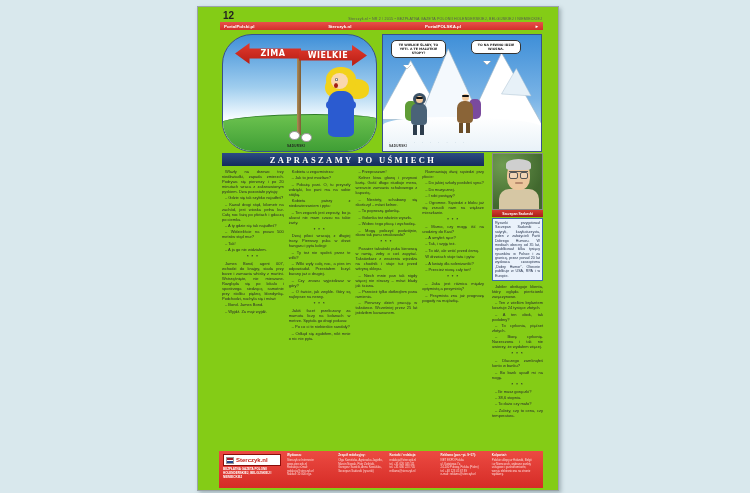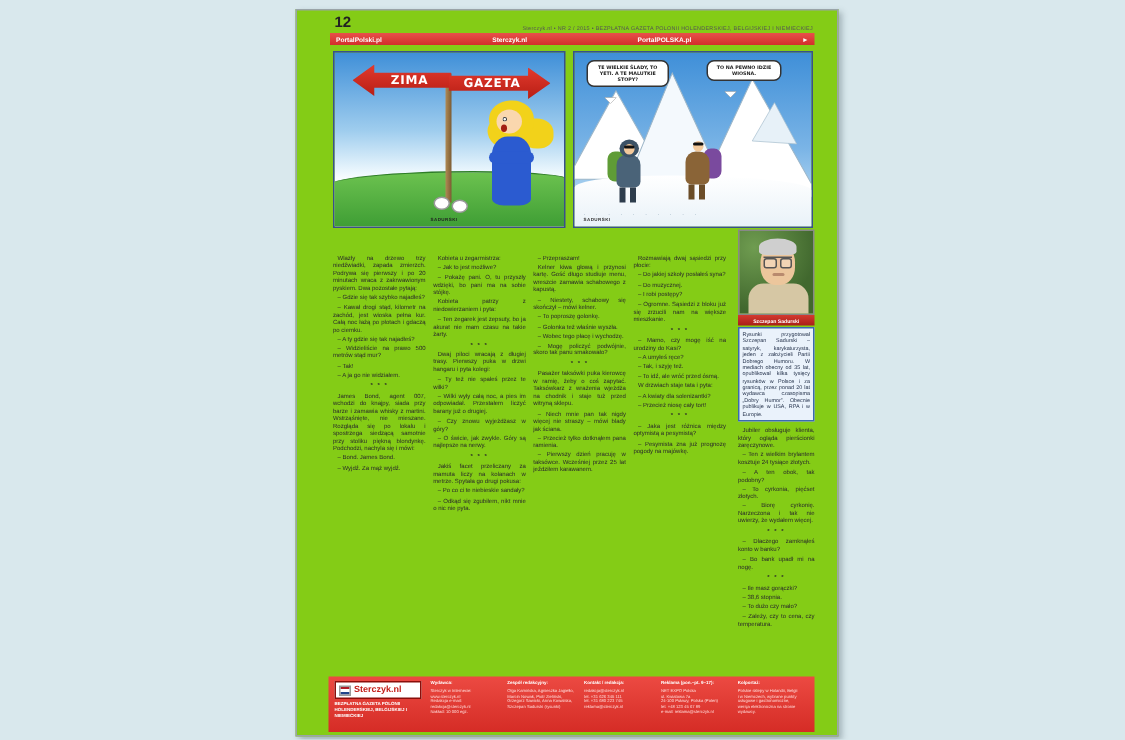--- a/index.html
+++ b/index.html
@@ -5,21 +5,21 @@
   html,body{margin:0;padding:0;}
   body{width:750px;height:493px;background:#d9e8ed;font-family:"Liberation Sans",sans-serif;overflow:hidden;position:relative;}
   .page{position:absolute;left:197px;top:6px;width:360px;height:483px;background:#84cc16;border:1px solid #9aa4a8;box-shadow:2px 2px 4px rgba(60,80,90,.35);}
   .pagenum{position:absolute;left:25px;top:3px;font-size:10px;font-weight:bold;color:#222;}
   .infoline{position:absolute;right:16px;top:10px;font-size:3.6px;color:#555;letter-spacing:.2px;}
   .brandbar{position:absolute;left:22px;top:15px;width:323px;height:8px;background:linear-gradient(#e8504a,#d22f2b);display:flex;align-items:center;justify-content:space-between;padding:0 4px;box-sizing:border-box;}
   .brandbar span{font-size:4.4px;font-weight:bold;color:#ffffff;}
   .brand-arrow{font-size:4px;color:#ffd3d1;}
   
   .comic{position:absolute;top:27px;height:118px;border:1px solid #39508c;box-sizing:border-box;overflow:hidden;}
-  .comic1{left:24px;width:155px;background:linear-gradient(#3f8fd8 0%,#9fcdee 45%,#eaf6fd 68%,#f7fcff 72%);}
+  .comic1{left:24px;width:155px;background:linear-gradient(#3f8fd8 0%,#9fcdee 45%,#eaf6fd 68%,#f7fcff 72%);border-radius:30px;}
   .comic2{left:184px;width:160px;background:linear-gradient(#3f8fd8 0%,#7ab4e6 55%,#cfe8f7 100%);}
   .grass{position:absolute;left:-4px;right:-4px;bottom:0;height:36px;background:linear-gradient(#6cc24f,#3f9e35);border-radius:60% 40% 0 0/10px 6px;border-top:1px solid #2e7d27;}
   .post{position:absolute;left:74px;top:14px;width:4px;height:86px;background:linear-gradient(90deg,#b08a55,#7c5c33);}
   .snowball{position:absolute;width:9px;height:7px;background:#fff;border:0.5px solid #999;border-radius:50%;}
   .sb1{left:66px;top:96px;} .sb2{left:78px;top:98px;}
   .arrow{position:absolute;height:21px;background:linear-gradient(#e23a2e,#b81e14);color:#fff;font-weight:bold;font-size:8px;font-family:"DejaVu Sans",sans-serif;display:flex;align-items:center;justify-content:center;letter-spacing:.5px;}
   .arrow-left{left:12px;top:8px;width:66px;clip-path:polygon(0 50%,22% 0,22% 26%,100% 26%,100% 74%,22% 74%,22% 100%);padding-left:10px;box-sizing:border-box;}
   .arrow-right{left:76px;top:10px;width:68px;clip-path:polygon(100% 50%,78% 0,78% 26%,0 26%,0 74%,78% 74%,78% 100%);padding-right:10px;box-sizing:border-box;}
   .signature{position:absolute;font-size:3px;color:#222;font-weight:bold;letter-spacing:.3px;}
   .sig1{left:64px;bottom:3px;} .sig2{left:6px;bottom:3px;color:#333;}
@@ -96,21 +96,21 @@
     <span>PortalPolski.pl</span>
     <span>Sterczyk.nl</span>
     <span>PortalPOLSKA.pl</span>
     <span class="brand-arrow">►</span>
   </div>
 
   <div class="comic comic1">
     <div class="grass"></div>
     <div class="post"></div>
     <div class="arrow arrow-left">ZIMA</div>
-    <div class="arrow arrow-right">GAZETA</div>
+    <div class="arrow arrow-right">WIELKIE</div>
     <div class="snowball sb1"></div>
     <div class="snowball sb2"></div>
     <div class="woman">
       <div class="w-hair"></div>
       <div class="w-face">
         <div class="w-eye"></div>
         <div class="w-mouth"></div>
       </div>
       <div class="w-body"></div>
       <div class="w-arm"></div>
@@ -145,20 +145,21 @@
       <div class="hk-body"></div>
       <div class="hk-head">
         <div class="hk-face"></div>
         <div class="hk-glasses"></div>
       </div>
       <div class="hk-legs"></div>
     </div>
     <div class="signature sig2">SADURSKI</div>
   </div>
 
+  <div class="headline">ZAPRASZAMY PO UŚMIECH</div>
 
   <div class="authorcol">
     <div class="photo">
       <div class="ph-shirt"></div>
       <div class="ph-head"></div>
       <div class="ph-hair"></div>
       <div class="ph-glasses">
           <i></i>
           <i></i>
         </div>

